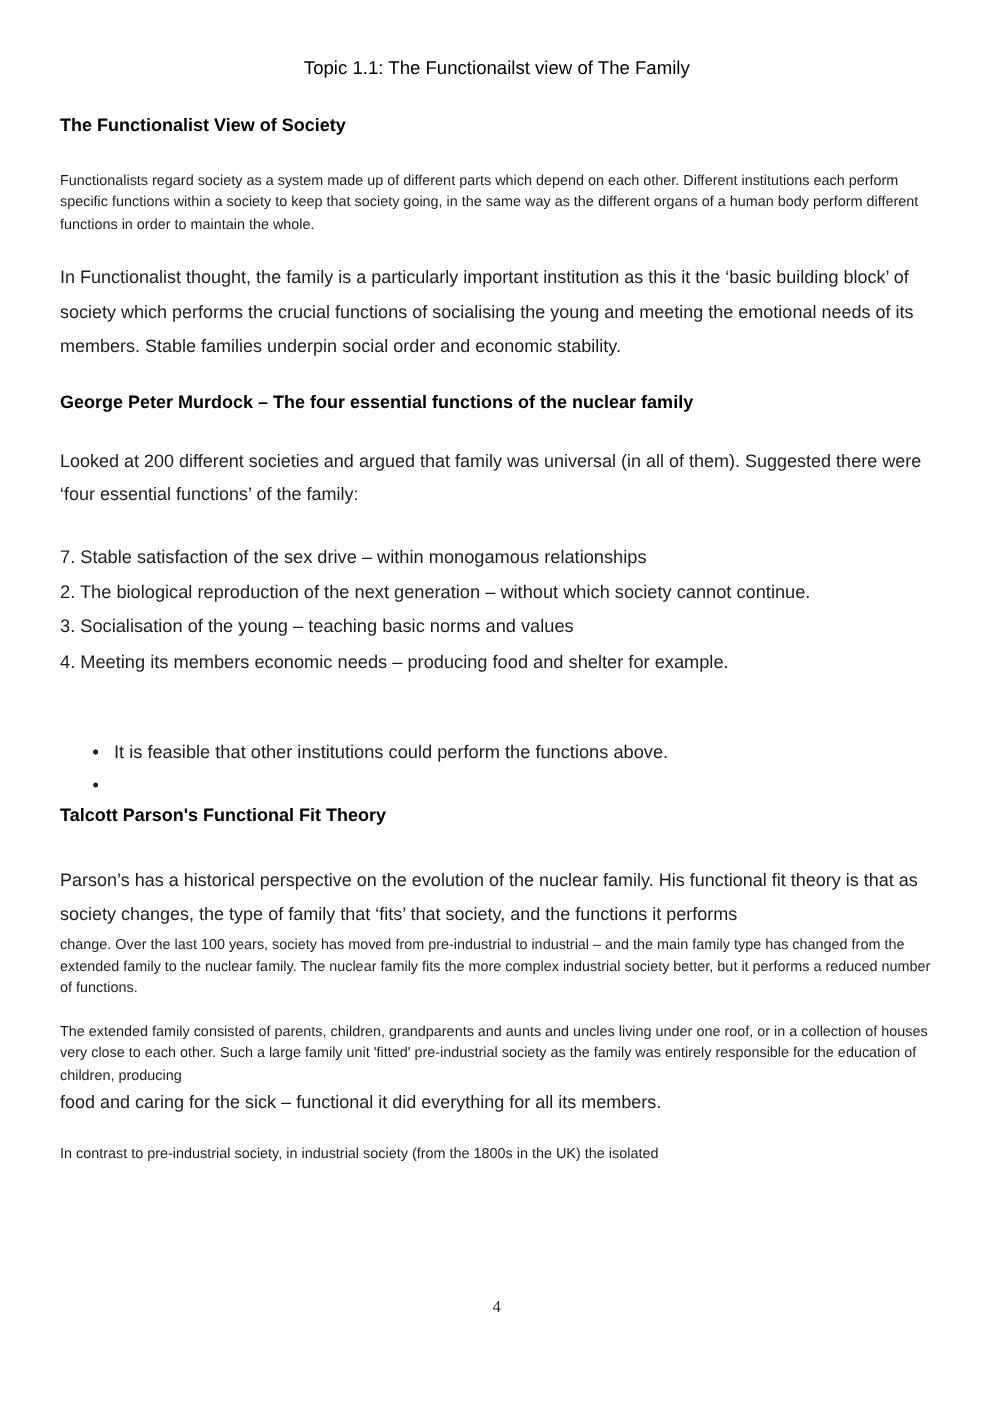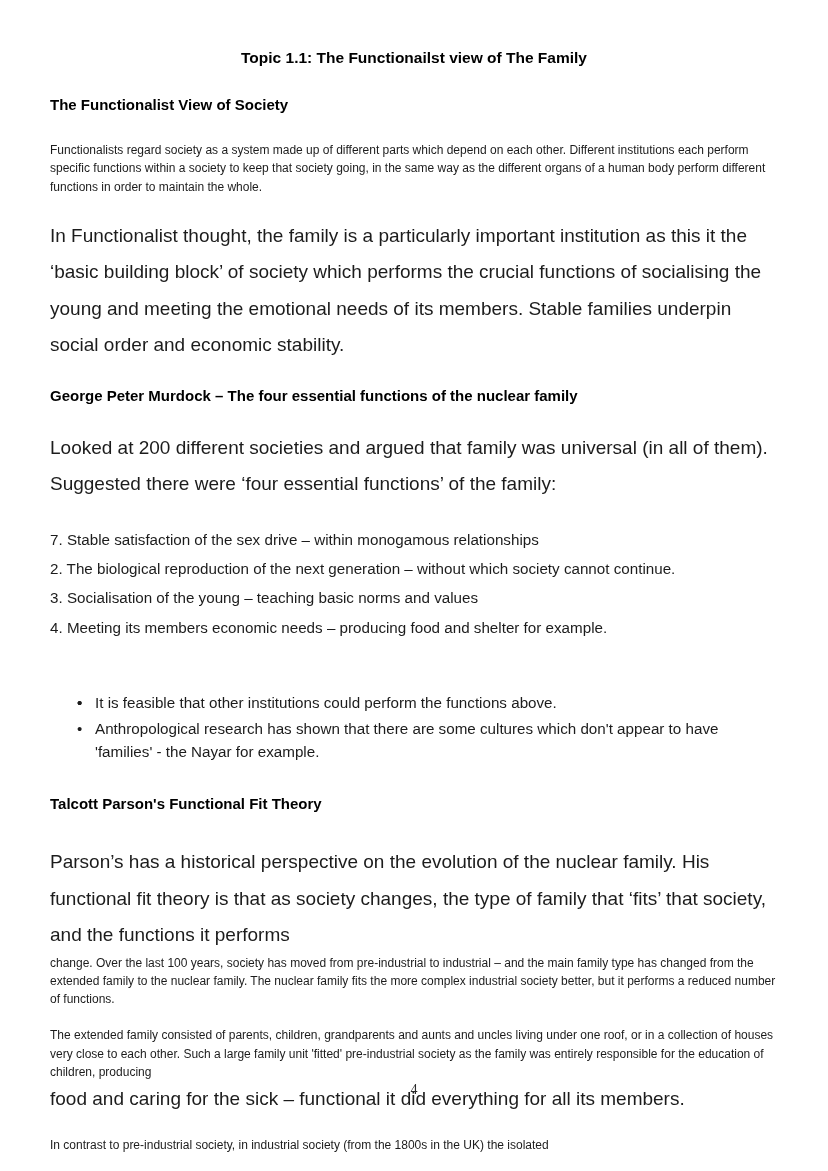--- a/index.html
+++ b/index.html
@@ -19,41 +19,41 @@
     -webkit-font-smoothing: antialiased;
   }
   .content {
     position: absolute;
     left: 50px;
     top: 48px;
     width: 728px;
   }
   .doc-title {
     font-size: 15.5px;
-    font-weight: bold;
+    font-weight: normal;
     text-align: center;
     line-height: 1.35;
     margin: 0 0 26px 0;
     color: #000000;
   }
   .heading {
     font-size: 15px;
     font-weight: bold;
     line-height: 1.35;
     margin: 0;
     color: #000000;
   }
   .para {
     font-size: 12px;
     line-height: 1.52;
     margin: 0;
     color: #1c1c1c;
   }
   .para-loose {
-    font-size: 19px;
+    font-size: 15px;
     line-height: 1.92;
     margin: 0;
     color: #1c1c1c;
   }
   .numbered {
     font-size: 15.2px;
     line-height: 1.92;
     margin: 0;
     color: #1c1c1c;
   }
@@ -136,21 +136,20 @@
     <ul class="bullets">
       <li>
         <span class="dot">•</span>
       </li>
       <li>
         <span class="dot">•</span>
         <span>It is feasible that other institutions could perform the functions above.</span>
       </li>
       <li>
         <span class="dot">•</span>
-        <span>Anthropological research has shown that there are some cultures which don't appear to have 'families' - the Nayar for example.</span>
       </li>
     </ul>
 
     <div class="sp-26"></div>
 
     <h2 class="heading">Talcott Parson's Functional Fit Theory</h2>
 
     <div class="sp-30"></div>
 
     <p class="para-loose">Parson’s has a historical perspective on the evolution of the nuclear family. His functional fit theory is that as society changes, the type of family that ‘fits’ that society, and the functions it performs</p>

